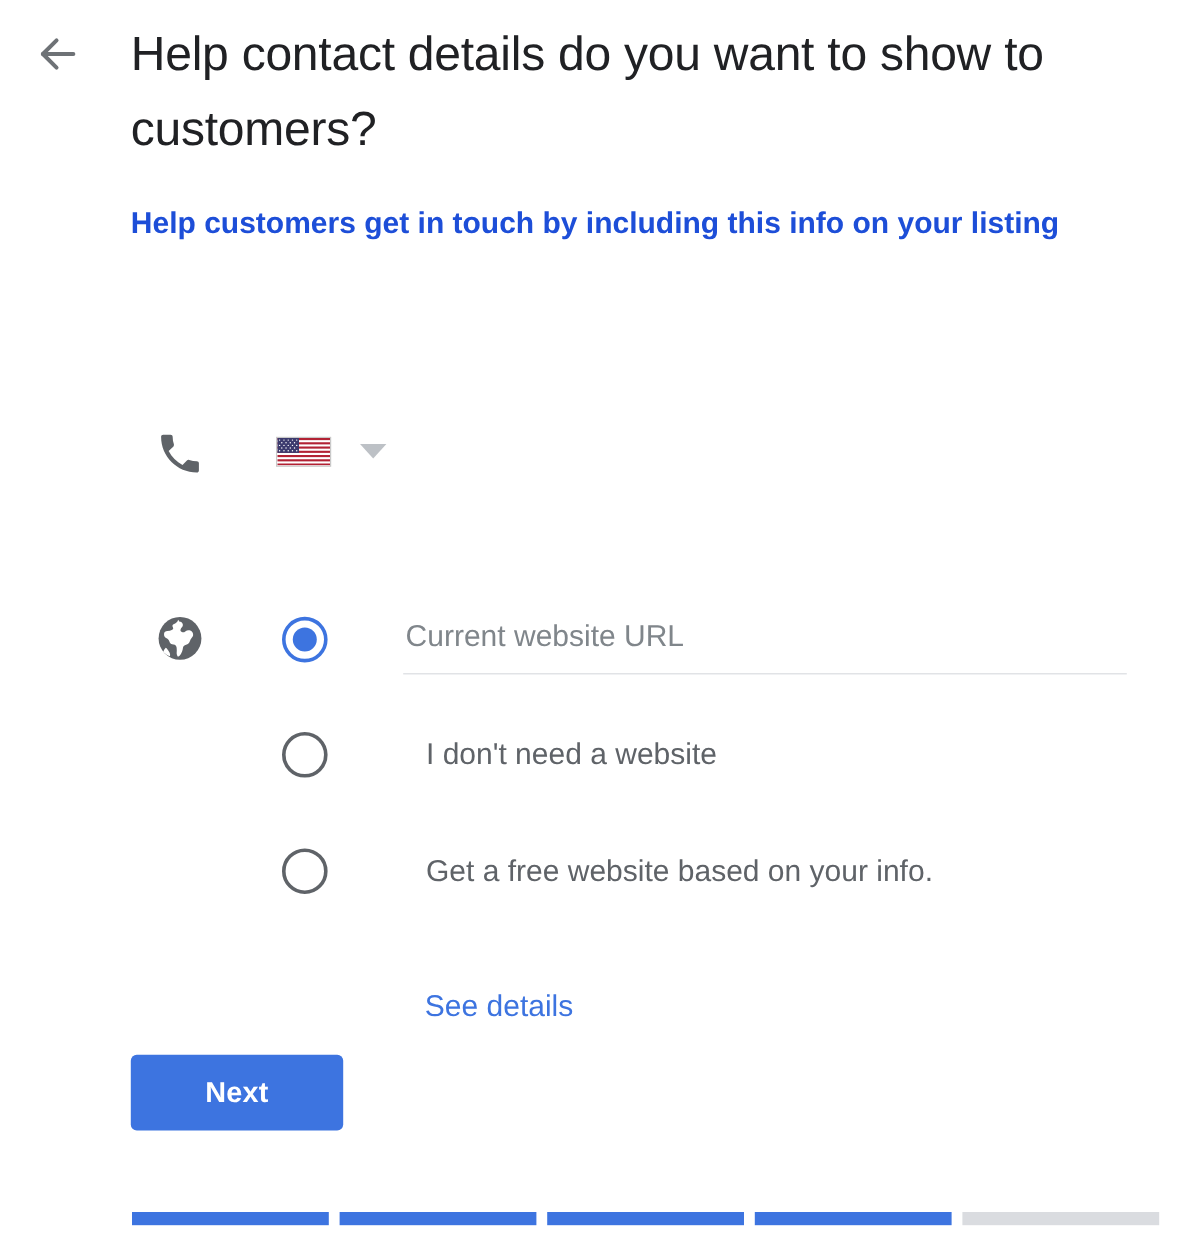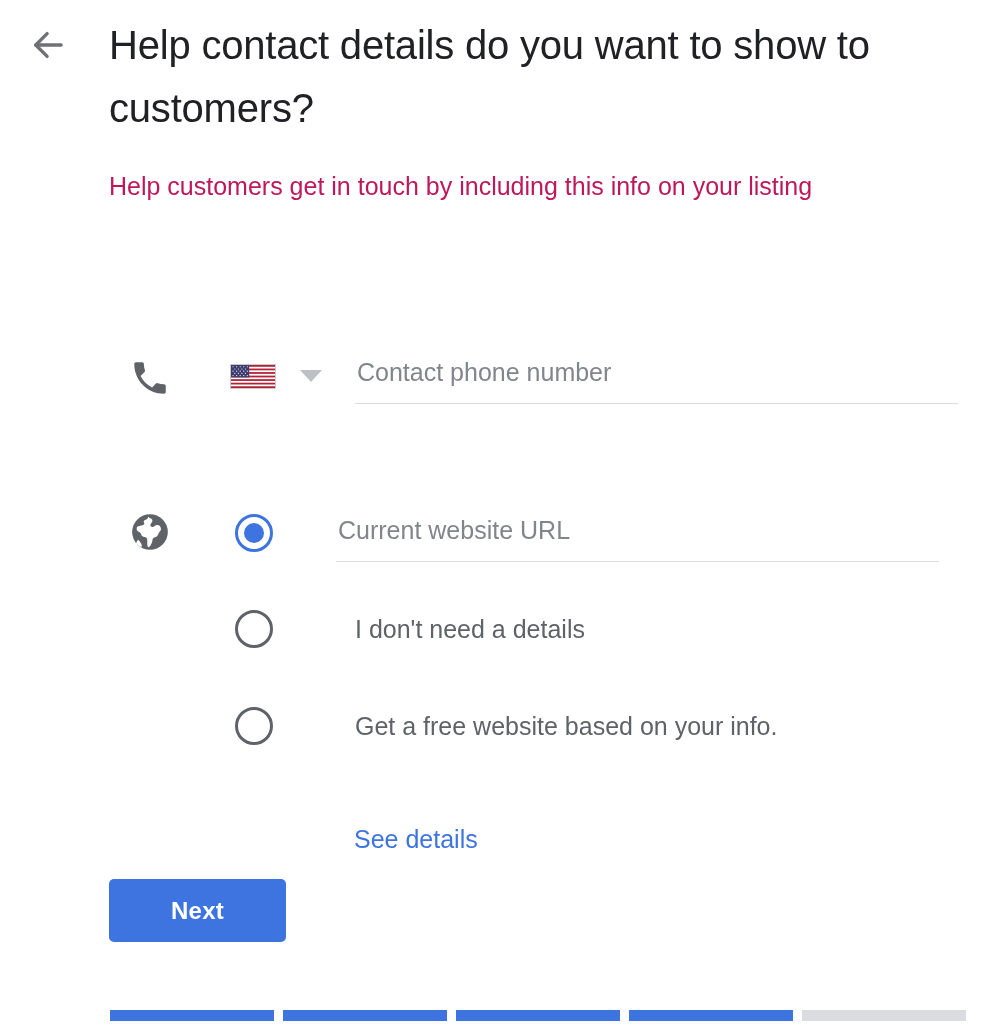--- a/index.html
+++ b/index.html
@@ -40,22 +40,22 @@
     margin: 0;
   }
 
   .page-subtitle {
     position: absolute;
     left: 109px;
     top: 164px;
     width: 830px;
     font-size: 25px;
     line-height: 44px;
-    color: #be185d;
-    font-weight: 400;
+    color: #1d4ed8;
+    font-weight: 700;
   }
 
   
   .phone-row {
     position: absolute;
     left: 0;
     top: 352px;
     width: 990px;
     height: 60px;
   }
@@ -272,34 +272,33 @@
           <circle cx="5.9" cy="11.5" r="0.62"></circle>
         <circle cx="9.6" cy="11.5" r="0.62"></circle>
           <circle cx="13.3" cy="11.5" r="0.62"></circle>
         <circle cx="17" cy="11.5" r="0.62"></circle>
       </g>
     </svg>
   </div>
 
   <div class="dropdown-caret"></div>
 
-  <input class="field field-phone" type="text" placeholder="Contact phone number" style="">
 </div>
 
 <svg class="icon-globe" viewBox="0 0 24 24">
   <circle cx="12" cy="12" r="10.2" fill="#5f6368"></circle>
   <path fill="#ffffff" d="M11.1 3.1c-.2 1-.9 1.6-1.9 2-.8.3-1 .9-.6 1.6.3.5.2.9-.3 1.2-.7.4-1.5.6-2.3.6-.9 0-1.5.5-1.6 1.3-.1 1 .3 1.7 1.2 2.1.6.3 1.1.7 1.3 1.4.3 1 1 1.5 2 1.6.9.1 1.4.6 1.5 1.5.1.9.1 1.8 0 2.7 0 .6.2 1.1.6 1.6.5-.1.9-.4 1.2-.9.6-1 1.1-2 1.2-3.2.1-.9.6-1.4 1.5-1.6.9-.2 1.5-.8 1.8-1.7.2-.6.5-1.2 1-1.7.6-.6.7-1.4.4-2.2-.2-.6-.6-1-1.2-1.2-.9-.3-1.7-.1-2.4.5-.5.4-1 .5-1.6.3-.6-.2-.8-.7-.6-1.3.1-.4.3-.7.6-1 .5-.5.6-1.1.3-1.8-.3-.6-.8-.8-1.4-.8z"></path>
   <path fill="#ffffff" d="M5.2 16.4c-.6.6-1 1.3-1.2 2.1.9.9 2 1.6 3.2 2 .2-.6.1-1.2-.2-1.8-.4-.7-.9-1.4-1.4-2-.1-.1-.2-.2-.4-.3z"></path>
 </svg>
 
 <div class="radio radio-on radio-1"></div>
 <input class="field field-website" type="text" placeholder="Current website URL" style="">
 
 <div class="radio radio-off radio-2"></div>
-<div class="opt-label opt-label-2">I don't need a details</div>
+<div class="opt-label opt-label-2">I don't need a website</div>
 
 <div class="radio radio-off radio-3"></div>
 <div class="opt-label opt-label-3">Get a free website based on your info.</div>
 <a class="see-details">See details</a>
 
 <button class="next-button">Next</button>
 
 <div class="progress">
   <div class="progress-step done"></div>
   <div class="progress-step done"></div>

